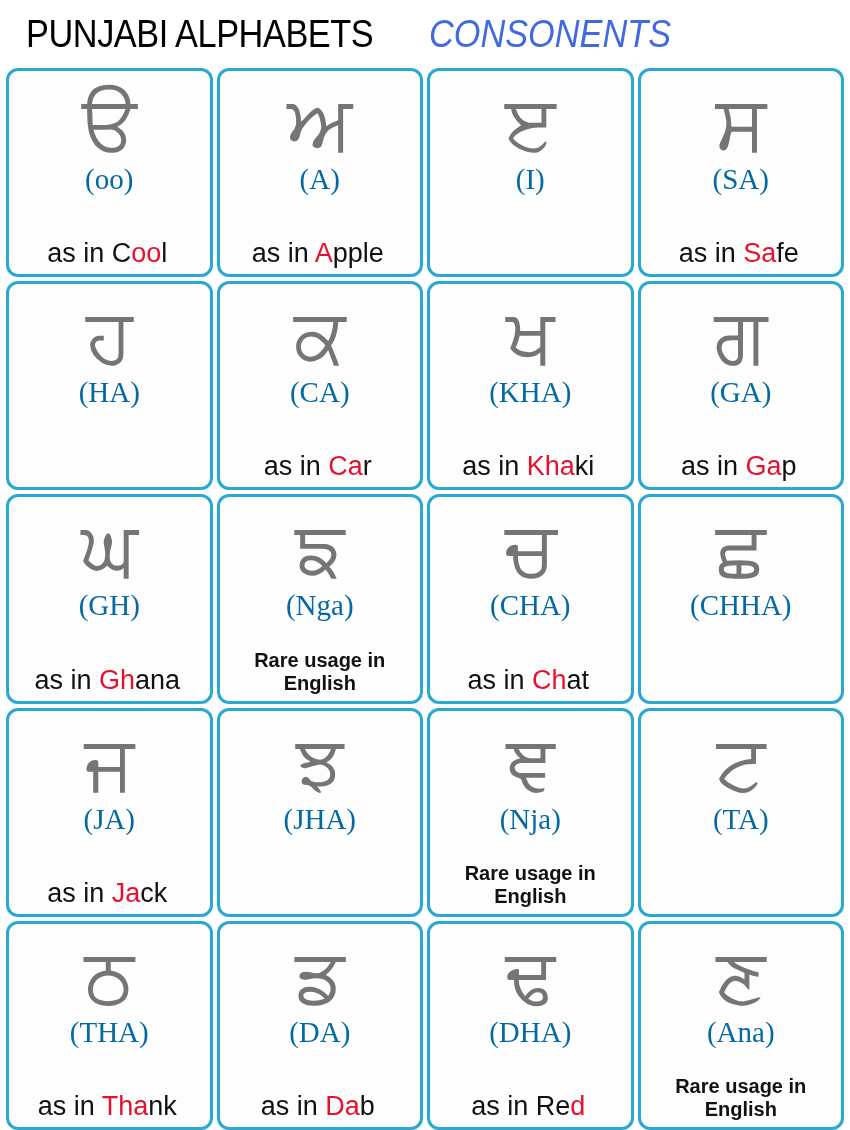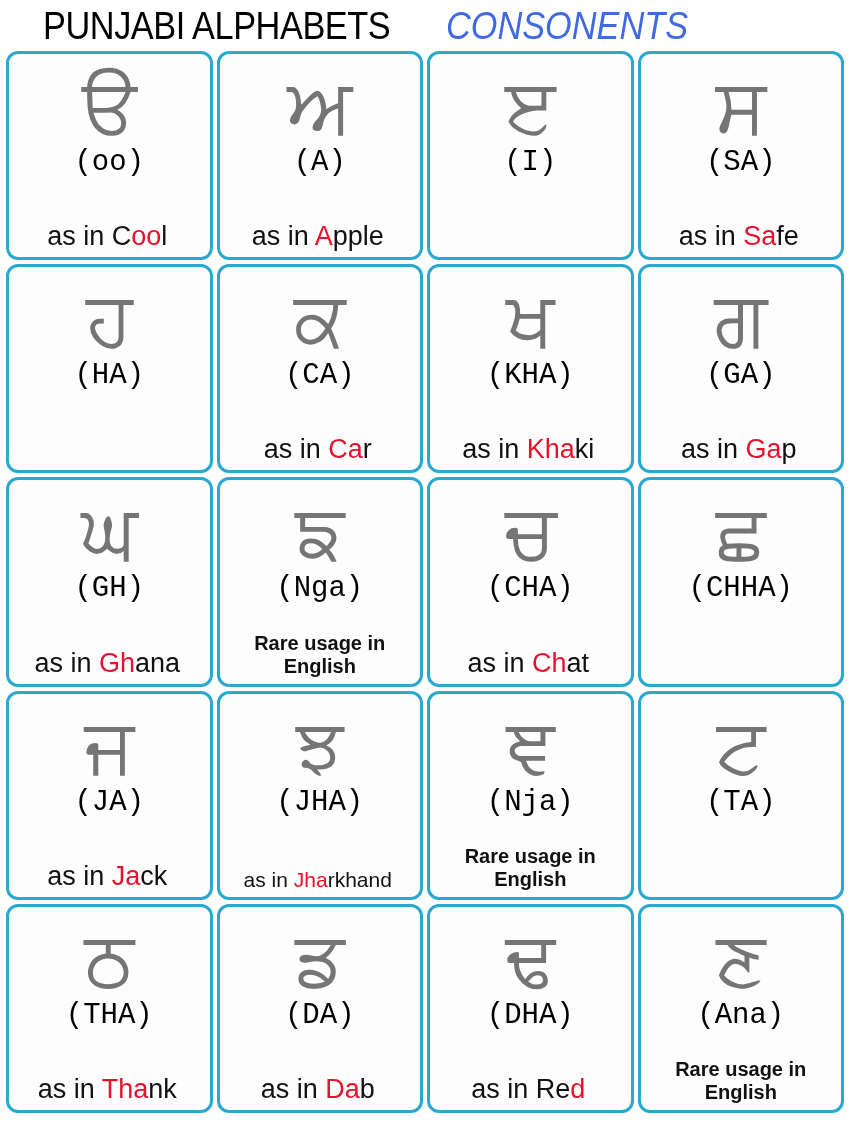--- a/index.html
+++ b/index.html
@@ -10,24 +10,24 @@
   body {
     width: 850px;
     height: 1130px;
     overflow: hidden;
     font-family: "Liberation Sans", sans-serif;
     -webkit-font-smoothing: antialiased;
   }
 
   
   .title-bar {
-    height: 51px;
+    height: 68px;
     display: flex;
     align-items: center;
-    padding-left: 43px;
+    padding-left: 26px;
     box-sizing: border-box;
   }
   .title-main {
     font-size: 39px;
     letter-spacing: -0.5px;
     color: #000000;
     font-family: "Liberation Sans Narrow", "Liberation Sans", sans-serif;
     transform: scaleX(0.88);
     transform-origin: left center;
     white-space: nowrap;
@@ -74,25 +74,25 @@
     line-height: 1;
     font-family: "DejaVu Sans", sans-serif;
     margin-top: 8px;
     height: 88px;
     display: flex;
     align-items: center;
     justify-content: center;
   }
 
   .roman {
-    color: #000000;
+    color: #0369a1;
     font-size: 29px;
     line-height: 1;
     margin-top: -2px;
-    font-family: Liberation Mono, monospace;
+    font-family: Liberation Serif, serif;
   }
 
   .example {
     position: absolute;
     left: 0;
     right: 4px;
     bottom: 5px;
     text-align: center;
     font-size: 27px;
     color: #111111;
@@ -189,21 +189,20 @@
       <div class="roman">(CHHA)</div>
     </div>
     <div class="card">
       <div class="glyph">ਜ</div>
       <div class="roman">(JA)</div>
       <div class="example"><span>as in </span><span class="hl">Ja</span><span>ck</span></div>
     </div>
     <div class="card">
       <div class="glyph">ਝ</div>
       <div class="roman">(JHA)</div>
-      <div class="example small"><span>as in </span><span class="hl">Jha</span><span>rkhand</span></div>
     </div>
     <div class="card">
       <div class="glyph">ਞ</div>
       <div class="roman">(Nja)</div>
       <div class="rare">
         <div>Rare usage in</div>
         <div>English</div>
       </div>
     </div>
     <div class="card">

